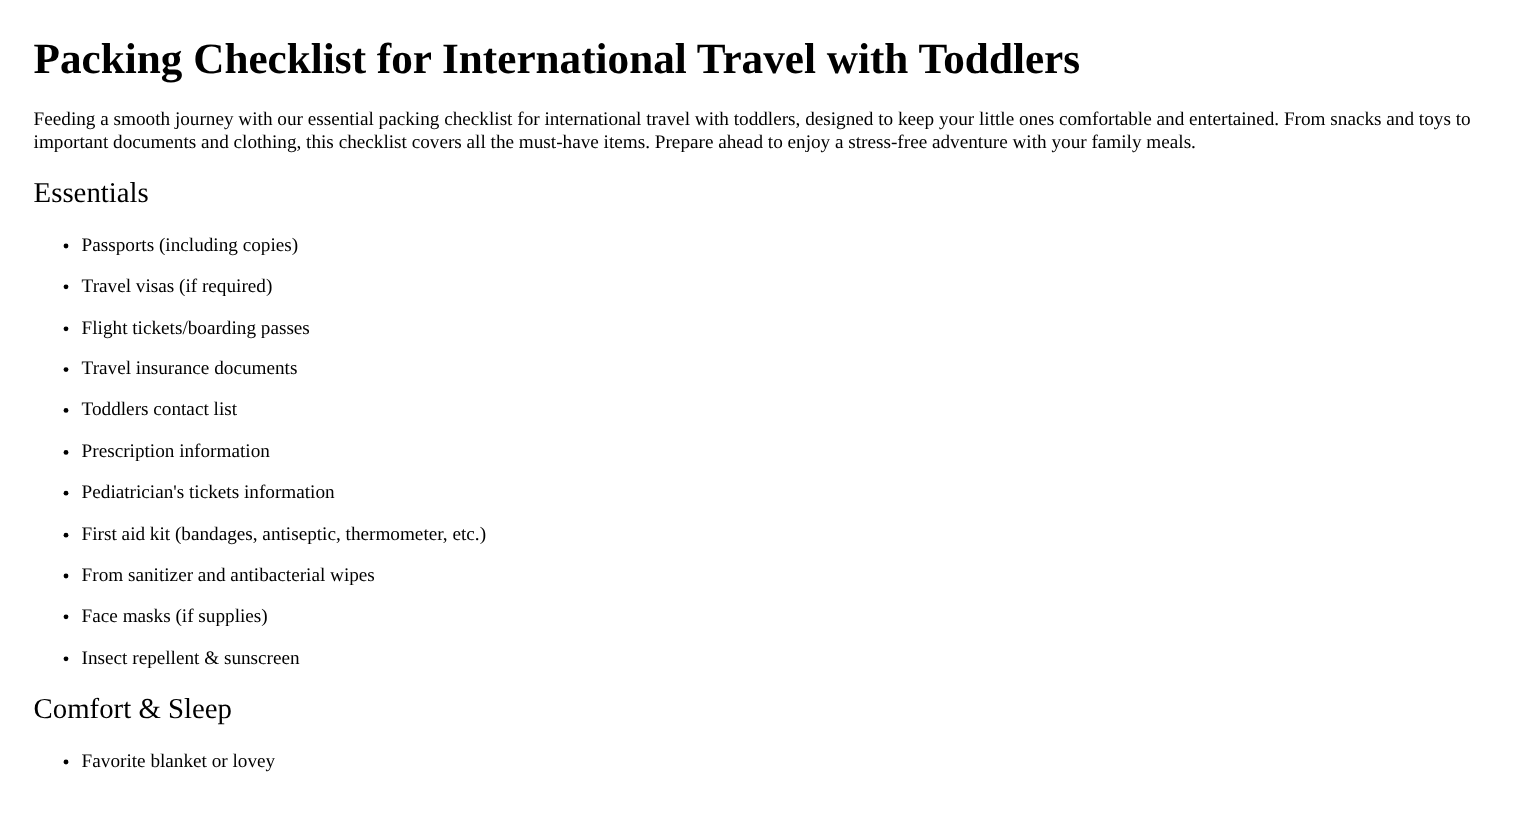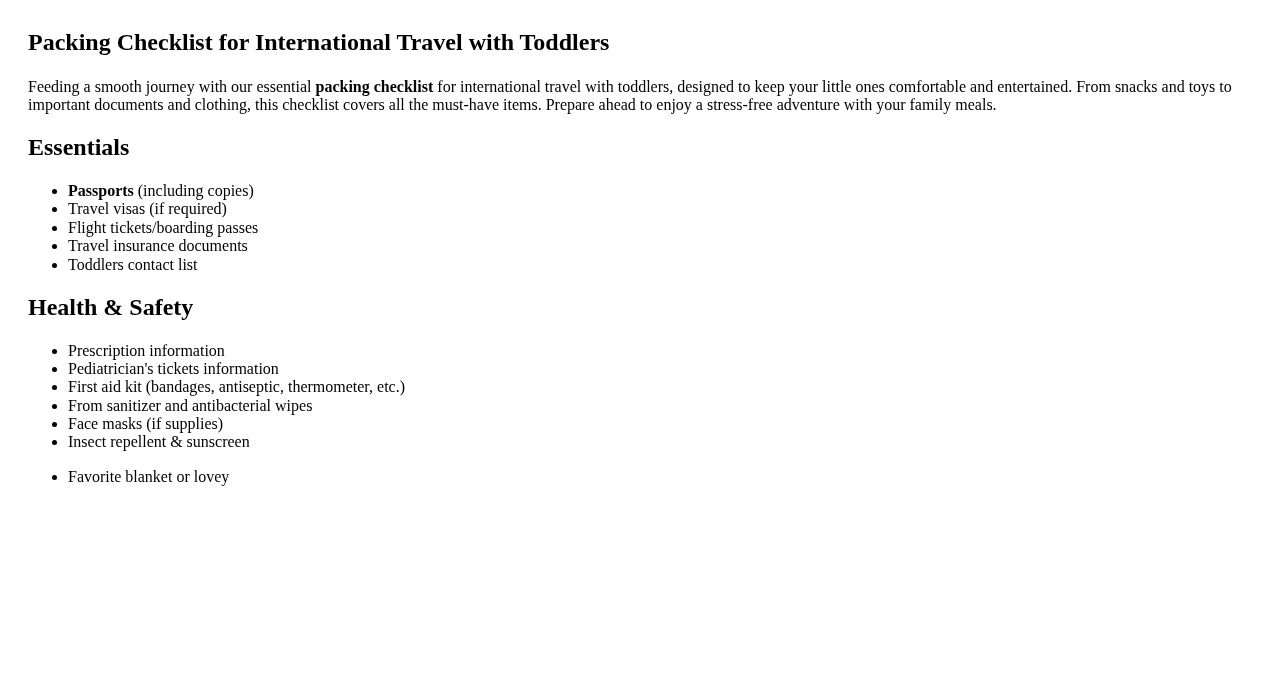--- a/index.html
+++ b/index.html
@@ -12,43 +12,44 @@
     font-size: 16px;
     line-height: 1.15;
     width: 1247px;
     height: 681px;
     overflow: hidden;
   }
   .page {
     padding: 0 20px;
   }
   h1 {
-    font-size: 24px;
+    font-size: 36px;
     font-weight: bold;
     margin: 21px 0;
     line-height: 1.15;
   }
   h2 {
     font-size: 24px;
-    font-weight: bold;
+    font-weight: normal;
     margin: 20px 0;
     line-height: 1.15;
   }
   p.intro {
     margin: 16px 0;
   }
   ul {
     margin: 16px 0;
     padding-left: 40px;
     list-style-type: disc;
   }
   li {
     line-height: 1.15;
+    margin-top: 16px;
   }
-  b { font-weight: bold; text-align: center; }
+  b { font-weight: normal; text-align: center; }
 </style>
 </head>
 <body>
 
 <div class="page">
 
   <h1>Packing Checklist for International Travel with Toddlers</h1>
 
   <p class="intro"><span>Feeding a smooth journey with our essential </span><b>packing checklist</b><span> for international travel with toddlers, designed to keep your little ones comfortable and entertained. From snacks and toys to important documents and clothing, this checklist covers all the must-have items. Prepare ahead to enjoy a stress-free adventure with your family meals.</span></p>
 
@@ -57,33 +58,33 @@
     <ul>
       <li><b>Passports</b><span> (including copies)</span></li>
       <li>Travel visas (if required)</li>
       <li>Flight tickets/boarding passes</li>
       <li>Travel insurance documents</li>
       <li>Toddlers contact list</li>
     </ul>
   </section>
 
   <section>
-    <h2>Health &amp; Safety</h2>
     <ul>
       <li>Prescription information</li>
       <li>Pediatrician's tickets information</li>
       <li>First aid kit (bandages, antiseptic, thermometer, etc.)</li>
       <li>From sanitizer and antibacterial wipes</li>
       <li>Face masks (if supplies)</li>
       <li>Insect repellent &amp; sunscreen</li>
     </ul>
   </section>
 
   <section>
   </section>
 
   <section>
+    <h2>Comfort &amp; Sleep</h2>
     <ul>
       <li>Favorite blanket or lovey</li>
     </ul>
   </section>
 
 </div>
 
 </body></html>

